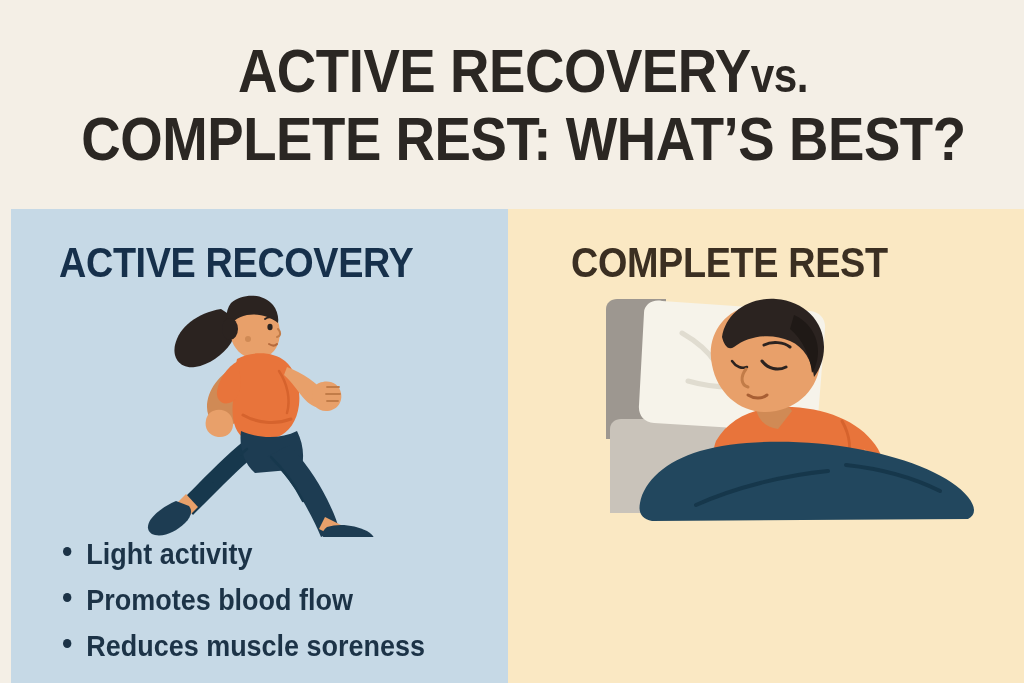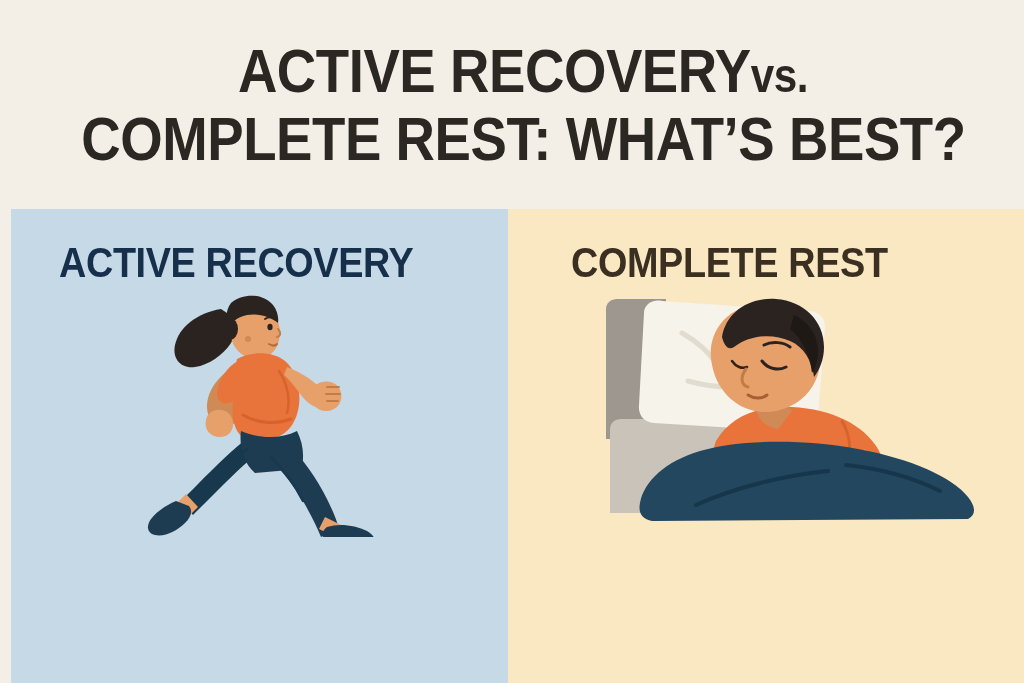--- a/index.html
+++ b/index.html
@@ -191,20 +191,34 @@
           <path d="M194 230 L 210 238 L 204 250 L 188 242 Z" fill="#e8a06a"></path>
 
           <path d="M196 240 C 208 236, 224 238, 236 244 C 245 249, 246 256, 238 259
                    C 226 263, 208 261, 198 256 C 191 252, 189 245, 196 240 Z" fill="#1d3c52"></path>
 
           <path d="M140 170 C 152 182, 164 198, 172 214" stroke="#17384d" stroke-width="2.5" fill="none" stroke-linecap="round"></path>
           <path d="M116 162 C 104 172, 92 184, 82 194" stroke="#17384d" stroke-width="2.5" fill="none" stroke-linecap="round"></path>
         </svg>
       </div>
 
+      <ul class="bullets">
+        <li>
+          <span class="bullet-dot"></span>
+          <span>Light activity</span>
+        </li>
+        <li>
+          <span class="bullet-dot"></span>
+          <span>Promotes blood flow</span>
+        </li>
+        <li>
+          <span class="bullet-dot"></span>
+          <span>Reduces muscle soreness</span>
+        </li>
+      </ul>
     </div>
 
     <div class="panel panel-right">
 
       <div class="panel-heading">COMPLETE REST</div>
 
       <div class="illus illus-sleeper">
         <svg viewBox="0 0 390 240" width="390" height="240" xmlns="http://www.w3.org/2000/svg">
 
           <path d="M10 20 C 10 14, 15 10, 21 10 L 70 10 L 70 150 L 10 150 Z" fill="#9d9790"></path>

